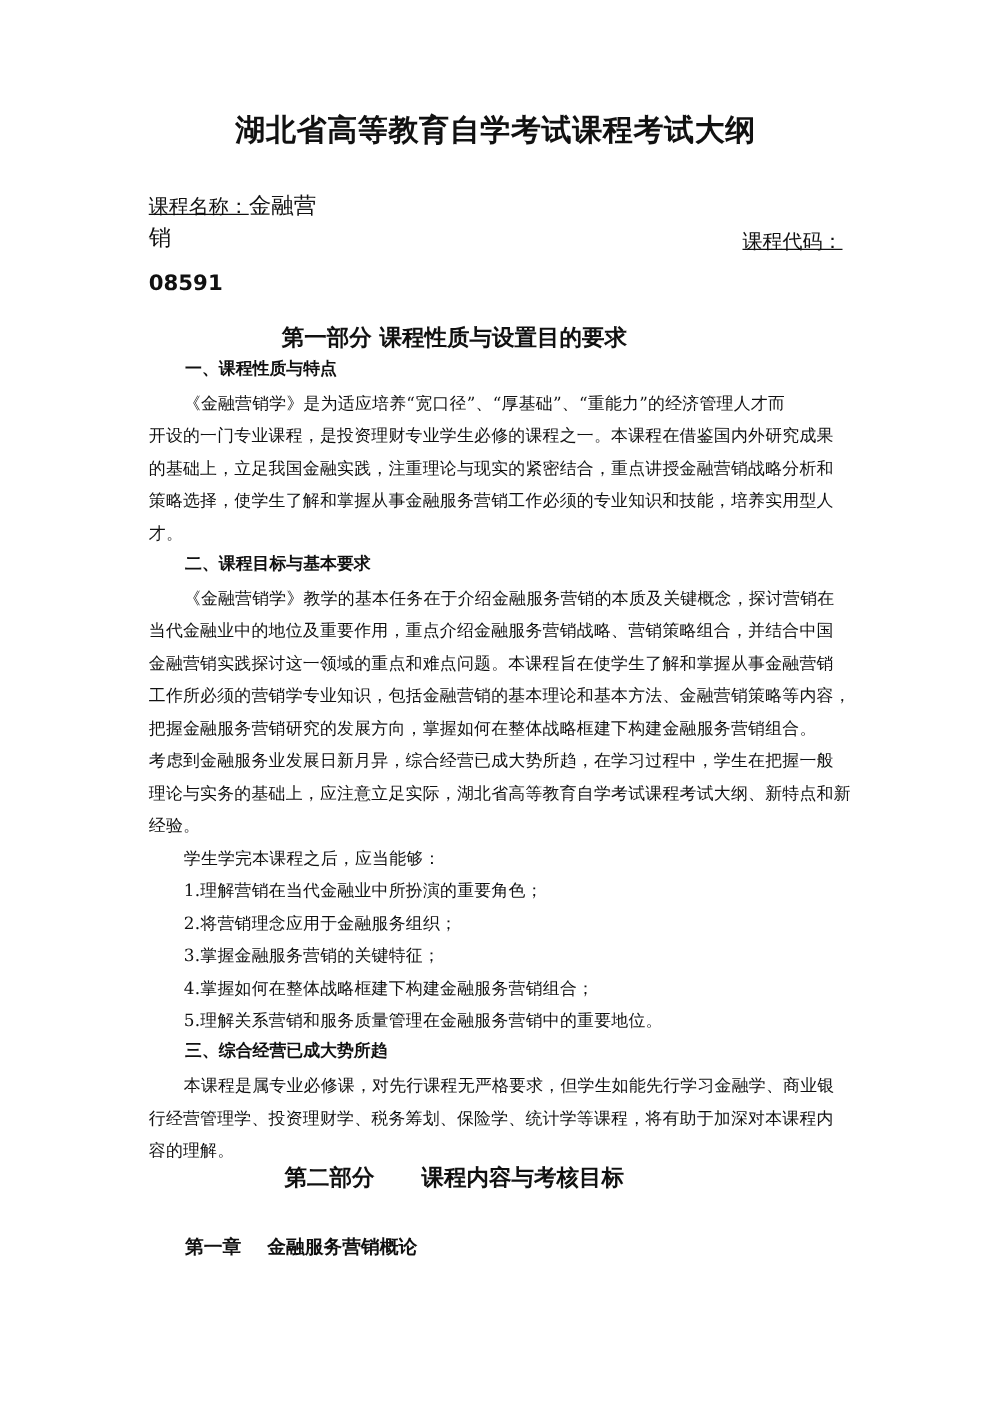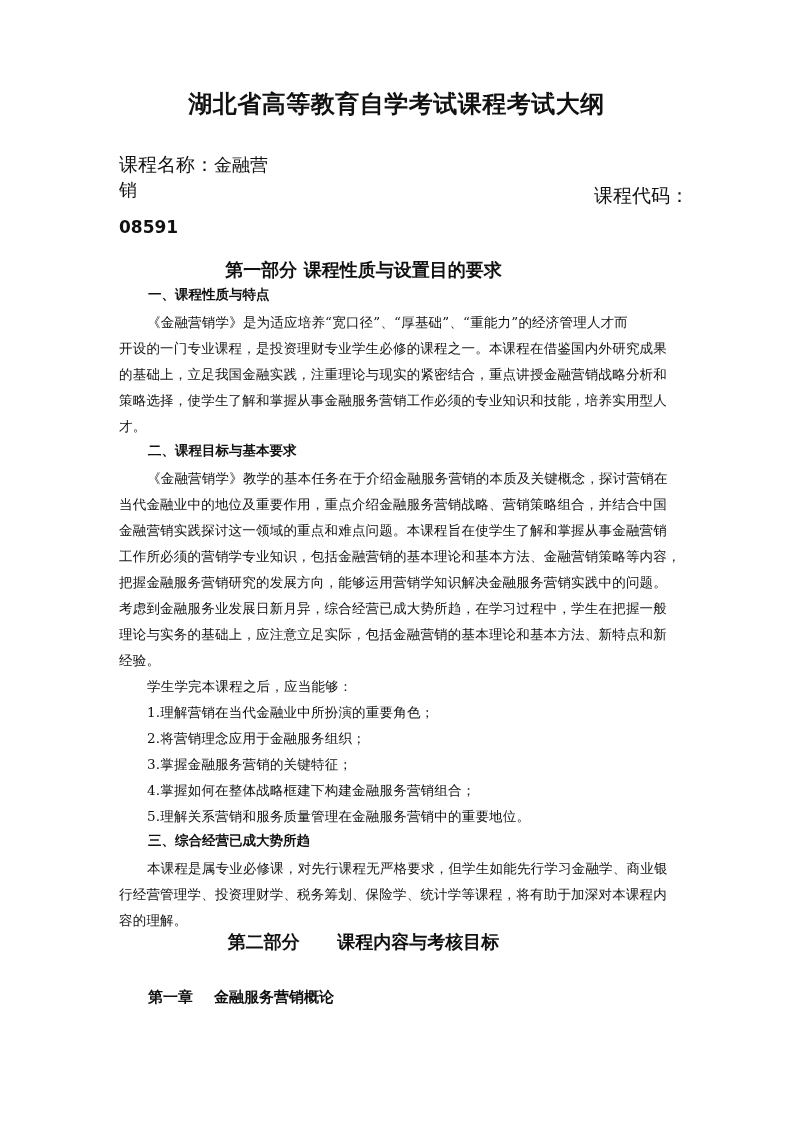--- a/index.html
+++ b/index.html
@@ -1,21 +1,21 @@
 <!DOCTYPE html>
 <html><head>
 <meta charset="utf-8">
 <style>
   html, body { margin: 0; padding: 0; background: #ffffff; }
   body { width: 793px; height: 1122px; position: relative; overflow: hidden; color: #111; }
   .serif { font-family: "DejaVu Serif", "Liberation Serif", serif; }
   .sans { font-family: "DejaVu Sans", "Liberation Sans", sans-serif; }
   .abs { position: absolute; white-space: nowrap; }
   .title { left: 0; width: 793px; text-align: center; top: 88px; font-size: 24px; font-weight: bold; letter-spacing: 0.5px; }
-  .label-small { font-size: 19px; }
+  .label-small { font-size: 16px; text-decoration: underline; }
   .label-big { font-size: 18px; }
   .code-num { font-size: 17px; font-weight: bold; }
   .part-heading { left: 0; width: 727px; text-align: center; font-size: 18px; font-weight: bold; }
   .sec-heading { left: 148px; font-size: 13.5px; font-weight: bold; }
   .para-line { left: 119px; font-size: 13.5px; letter-spacing: 0.2px; }
   .indent { left: 147px; }
   .chapter { left: 148px; font-size: 15px; font-weight: bold; text-align: right; }
 </style>
 </head>
 <body>
@@ -38,23 +38,23 @@
   <div class="abs para-line serif" style="top:340px;">开设的一门专业课程，是投资理财专业学生必修的课程之一。本课程在借鉴国内外研究成果</div>
   <div class="abs para-line serif" style="top:366px;">的基础上，立足我国金融实践，注重理论与现实的紧密结合，重点讲授金融营销战略分析和</div>
   <div class="abs para-line serif" style="top:392px;">策略选择，使学生了解和掌握从事金融服务营销工作必须的专业知识和技能，培养实用型人</div>
   <div class="abs para-line serif" style="top:418px;">才。</div>
 
   <div class="abs sec-heading sans" style="top:442px;">二、课程目标与基本要求</div>
   <div class="abs para-line indent serif" style="top:470px;">《金融营销学》教学的基本任务在于介绍金融服务营销的本质及关键概念，探讨营销在</div>
   <div class="abs para-line serif" style="top:496px;">当代金融业中的地位及重要作用，重点介绍金融服务营销战略、营销策略组合，并结合中国</div>
   <div class="abs para-line serif" style="top:522px;">金融营销实践探讨这一领域的重点和难点问题。本课程旨在使学生了解和掌握从事金融营销</div>
   <div class="abs para-line serif" style="top:548px;">工作所必须的营销学专业知识，包括金融营销的基本理论和基本方法、金融营销策略等内容，</div>
-  <div class="abs para-line serif" style="top:574px;">把握金融服务营销研究的发展方向，能够运用营销学知识解决金融服务营销实践中的问题。</div>
+  <div class="abs para-line serif" style="top:574px;">把握金融服务营销研究的发展方向，掌握如何在整体战略框建下构建金融服务营销组合。</div>
   <div class="abs para-line serif" style="top:600px;">考虑到金融服务业发展日新月异，综合经营已成大势所趋，在学习过程中，学生在把握一般</div>
-  <div class="abs para-line serif" style="top:626px;">理论与实务的基础上，应注意立足实际，包括金融营销的基本理论和基本方法、新特点和新</div>
+  <div class="abs para-line serif" style="top:626px;">理论与实务的基础上，应注意立足实际，湖北省高等教育自学考试课程考试大纲、新特点和新</div>
   <div class="abs para-line serif" style="top:652px;">经验。</div>
 
   <div class="abs para-line indent serif" style="top:678px;">学生学完本课程之后，应当能够：</div>
   <div class="abs para-line indent serif" style="top:704px;">1.理解营销在当代金融业中所扮演的重要角色；</div>
   <div class="abs para-line indent serif" style="top:730px;">2.将营销理念应用于金融服务组织；</div>
   <div class="abs para-line indent serif" style="top:756px;">3.掌握金融服务营销的关键特征；</div>
   <div class="abs para-line indent serif" style="top:782px;">4.掌握如何在整体战略框建下构建金融服务营销组合；</div>
   <div class="abs para-line indent serif" style="top:808px;">5.理解关系营销和服务质量管理在金融服务营销中的重要地位。</div>
 
   <div class="abs sec-heading sans" style="top:832px;">三、综合经营已成大势所趋</div>

